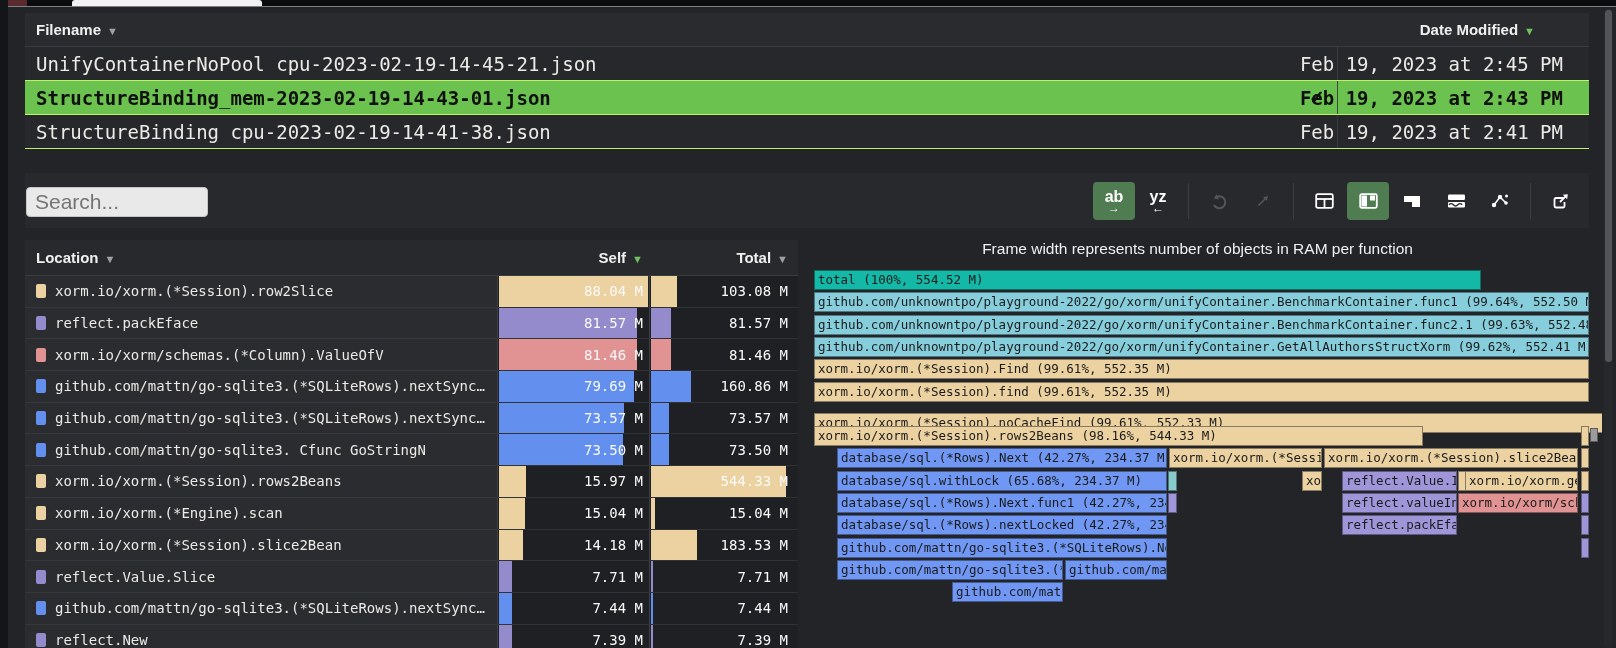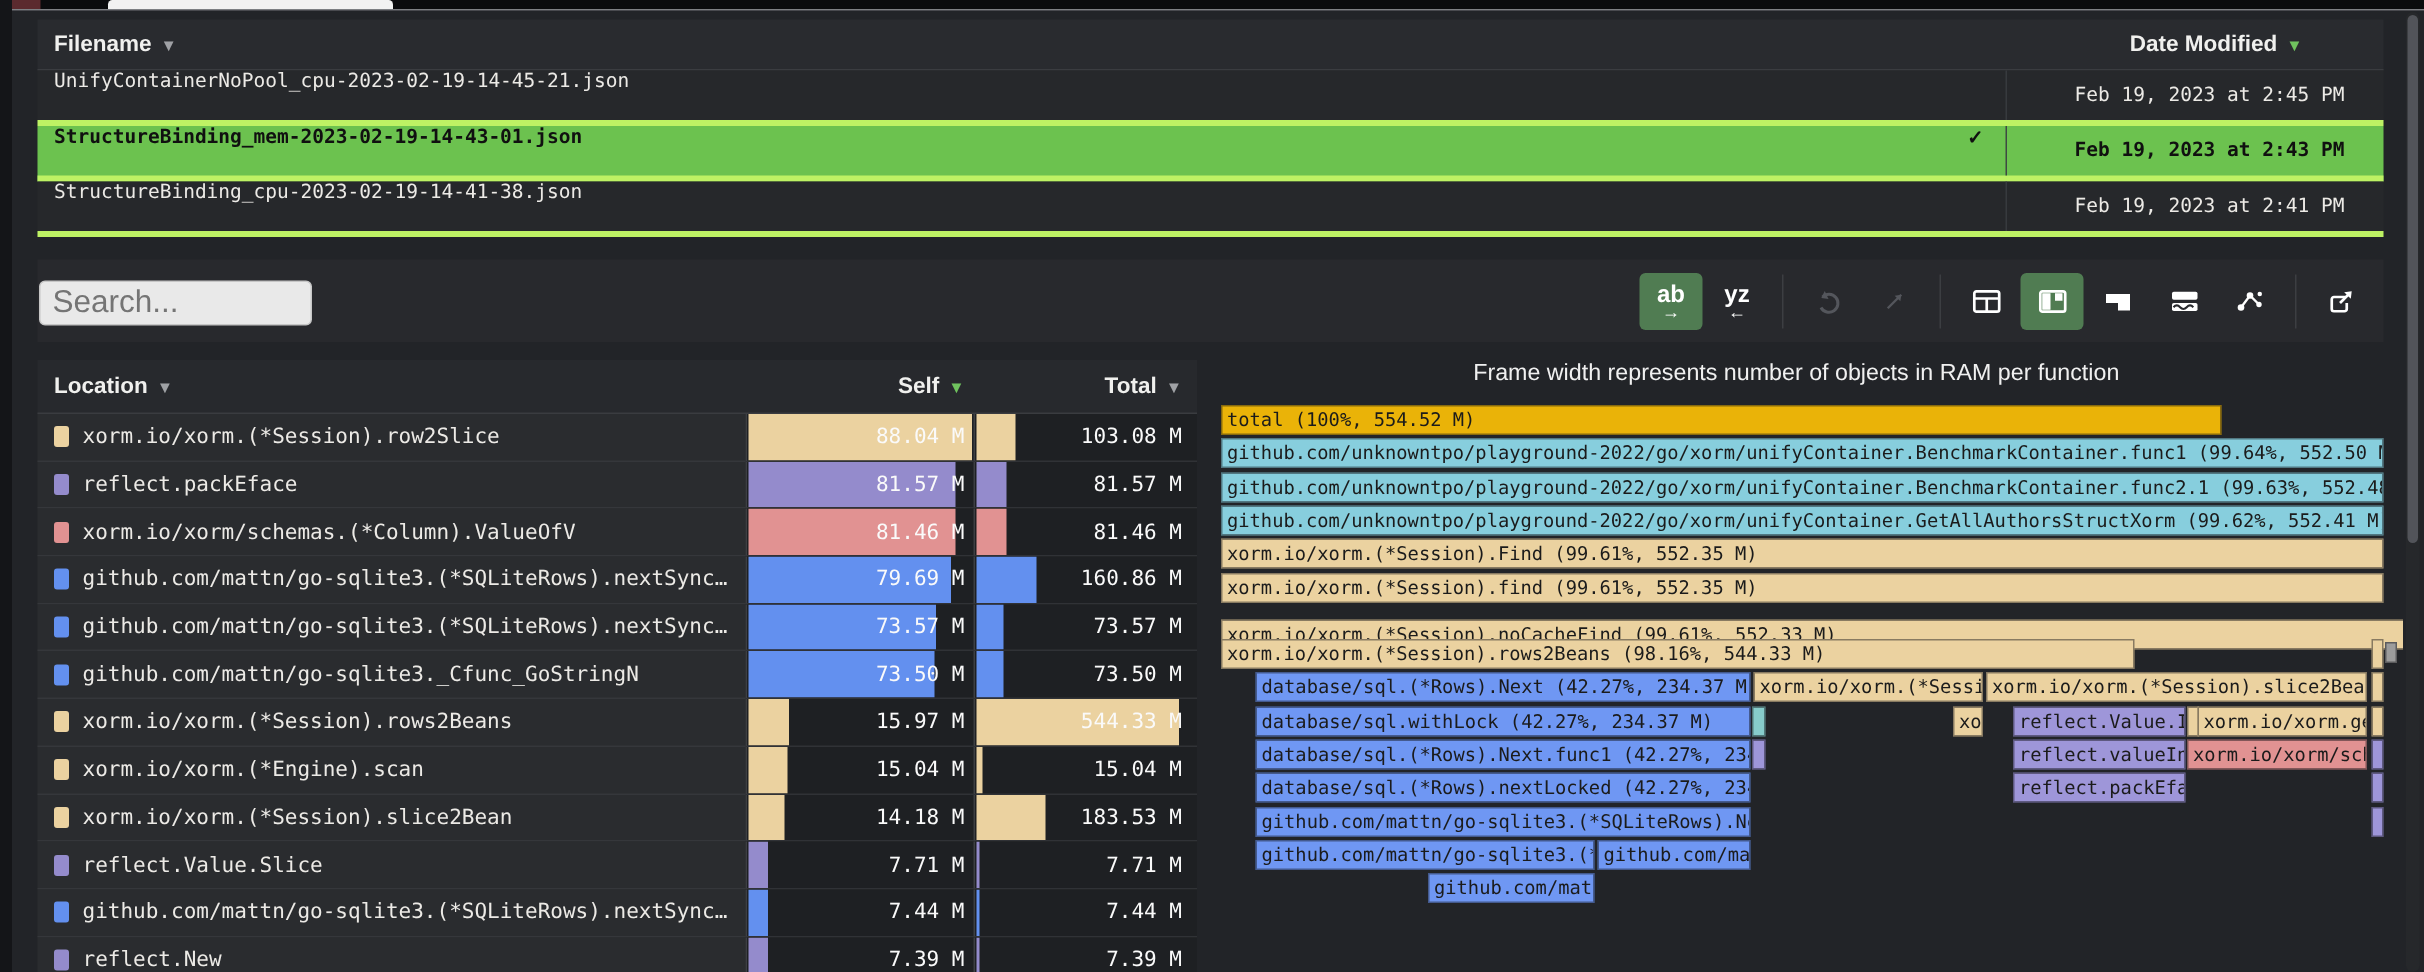--- a/index.html
+++ b/index.html
@@ -12,22 +12,22 @@
   .top-accent{position:absolute;left:0;top:0;width:19px;height:6px;background:#5b2a2e;}
   .top-hairline{position:absolute;left:8px;top:6px;width:1608px;height:1px;background:#7d7f83;}
   
   .file-table{position:absolute;left:25px;top:13px;width:1564px;}
   .file-head{height:33px;background:#292b2f;display:flex;align-items:center;border-bottom:1px solid #3a3c40;}
   .file-head .hcell{font-weight:bold;font-size:15px;color:#f0f0ee;}
   .fh-name{padding-left:11px;flex:1;}
   .fh-date{width:252px;text-align:right;padding-right:54px;}
   .sort-arrow{font-size:11px;margin-left:6px;color:#9fa1a5;}
   .sort-arrow.green{color:#6fc25e;}
-  .file-row{height:33px;background:#26282b;display:flex;align-items:flex-start;border-bottom:4px solid #bef264;
-    font-family:"DejaVu Sans Mono",monospace;font-size:13px;color:#eceae6;cursor:default;}
+  .file-row{height:33px;background:#26282b;display:flex;align-items:center;border-bottom:1px solid #bef264;
+    font-family:"DejaVu Sans Mono",monospace;font-size:19px;color:#eceae6;cursor:default;}
   .file-row.selected{background:#6cc24f;color:#101010;font-weight:bold;}
   .fname{padding-left:11px;flex:1;white-space:nowrap;overflow:hidden;}
   .fcheck{width:40px;text-align:center;font-family:"Liberation Sans",sans-serif;font-weight:bold;color:#101010;}
   .fdate{width:252px;border-left:1px solid rgba(58,60,64,.9);height:100%;display:flex;align-items:center;
     justify-content:flex-end;padding-right:26px;box-sizing:border-box;white-space:nowrap;}
   
   .toolbar{position:absolute;left:25px;top:173px;width:1564px;height:55px;background:#28292d;}
   .search{position:absolute;left:1px;top:14px;width:164px;height:28px;background:#e9e9e9;border:1px solid #c6c6c6;
     border-radius:4px;font-size:21px;color:#6e6e6e;padding:0 8px;font-family:"Liberation Sans",sans-serif;outline:none;}
   .tools{position:absolute;right:6px;top:8px;height:40px;display:flex;align-items:center;}
@@ -377,35 +377,35 @@
             <div class="vbar" style="width: 1.8px; background: rgb(148, 139, 204);"></div>
             <div class="vtxt">7.39 M</div>
           </div>
         </div>
       </div>
   </div>
 
   <div class="flame">
     <div class="flame-title">Frame width represents number of objects in RAM per function</div>
     <div id="flame-bars">
-        <div class="fbar" style="left: 8px; top: 30px; width: 667px; background: #eab308;">total (100%, 554.52 M)</div>
+        <div class="fbar" style="left: 8px; top: 30px; width: 667px; background: #14b8a6;">total (100%, 554.52 M)</div>
         <div class="fbar" style="left: 8px; top: 52.3px; width: 775px; background: rgb(135, 206, 221);">github.com/unknowntpo/playground-2022/go/xorm/unifyContainer.BenchmarkContainer.func1 (99.64%, 552.50 M)</div>
         <div class="fbar" style="left: 8px; top: 74.6px; width: 775px; background: rgb(135, 206, 221);">github.com/unknowntpo/playground-2022/go/xorm/unifyContainer.BenchmarkContainer.func2.1 (99.63%, 552.48 M)</div>
         <div class="fbar" style="left: 8px; top: 96.9px; width: 775px; background: rgb(135, 206, 221);">github.com/unknowntpo/playground-2022/go/xorm/unifyContainer.GetAllAuthorsStructXorm (99.62%, 552.41 M)</div>
         <div class="fbar" style="left: 8px; top: 119.2px; width: 775px; background: rgb(235, 210, 160);">xorm.io/xorm.(*Session).Find (99.61%, 552.35 M)</div>
         <div class="fbar" style="left: 8px; top: 141.5px; width: 775px; background: rgb(235, 210, 160);">xorm.io/xorm.(*Session).find (99.61%, 552.35 M)</div>
         <div class="fbar" style="left: 8px; top: 173px; width: 912px; background: rgb(235, 210, 160);">xorm.io/xorm.(*Session).noCacheFind (99.61%, 552.33 M)</div>
         <div class="fbar" style="left: 8px; top: 186.1px; width: 609px; background: rgb(235, 210, 160);">xorm.io/xorm.(*Session).rows2Beans (98.16%, 544.33 M)</div>
         <div class="fbar" style="left: 775px; top: 186.1px; width: 8px; background: rgb(235, 210, 160);"></div>
         <div class="fbar" style="left: 784px; top: 188.1px; width: 4px; height: 14px; background: rgb(156, 156, 156);"></div>
         <div class="fbar" style="left: 31px; top: 208.4px; width: 330px; background: rgb(111, 151, 243);">database/sql.(*Rows).Next (42.27%, 234.37 M)</div>
         <div class="fbar" style="left: 363px; top: 208.4px; width: 153px; background: rgb(235, 210, 160);">xorm.io/xorm.(*Sessi</div>
         <div class="fbar" style="left: 518px; top: 208.4px; width: 254px; background: rgb(235, 210, 160);">xorm.io/xorm.(*Session).slice2Bean (3</div>
         <div class="fbar" style="left: 775px; top: 208.4px; width: 8px; background: rgb(235, 210, 160);"></div>
-        <div class="fbar" style="left: 31px; top: 230.7px; width: 330px; background: rgb(111, 151, 243);">database/sql.withLock (42.27%, 234.37 M)</div>
+        <div class="fbar" style="left: 31px; top: 230.7px; width: 330px; background: rgb(111, 151, 243);">database/sql.withLock (65.68%, 234.37 M)</div>
         <div class="fbar" style="left: 362px; top: 230.7px; width: 9px; background: rgb(135, 204, 203);"></div>
         <div class="fbar" style="left: 496px; top: 230.7px; width: 20px; background: rgb(235, 210, 160);">xor</div>
         <div class="fbar" style="left: 536px; top: 230.7px; width: 115px; background: rgb(158, 150, 217);">reflect.Value.In</div>
         <div class="fbar" style="left: 652px; top: 230.7px; width: 6px; background: rgb(235, 210, 160);"></div>
         <div class="fbar" style="left: 659px; top: 230.7px; width: 113px; background: rgb(235, 210, 160);">xorm.io/xorm.get</div>
         <div class="fbar" style="left: 775px; top: 230.7px; width: 8px; background: rgb(235, 210, 160);"></div>
         <div class="fbar" style="left: 31px; top: 253px; width: 330px; background: rgb(111, 151, 243);">database/sql.(*Rows).Next.func1 (42.27%, 234.37</div>
         <div class="fbar" style="left: 362px; top: 253px; width: 9px; background: rgb(158, 150, 217);"></div>
         <div class="fbar" style="left: 536px; top: 253px; width: 115px; background: rgb(158, 150, 217);">reflect.valueInt</div>
         <div class="fbar" style="left: 652px; top: 253px; width: 120px; background: rgb(225, 146, 146);">xorm.io/xorm/sch</div>

